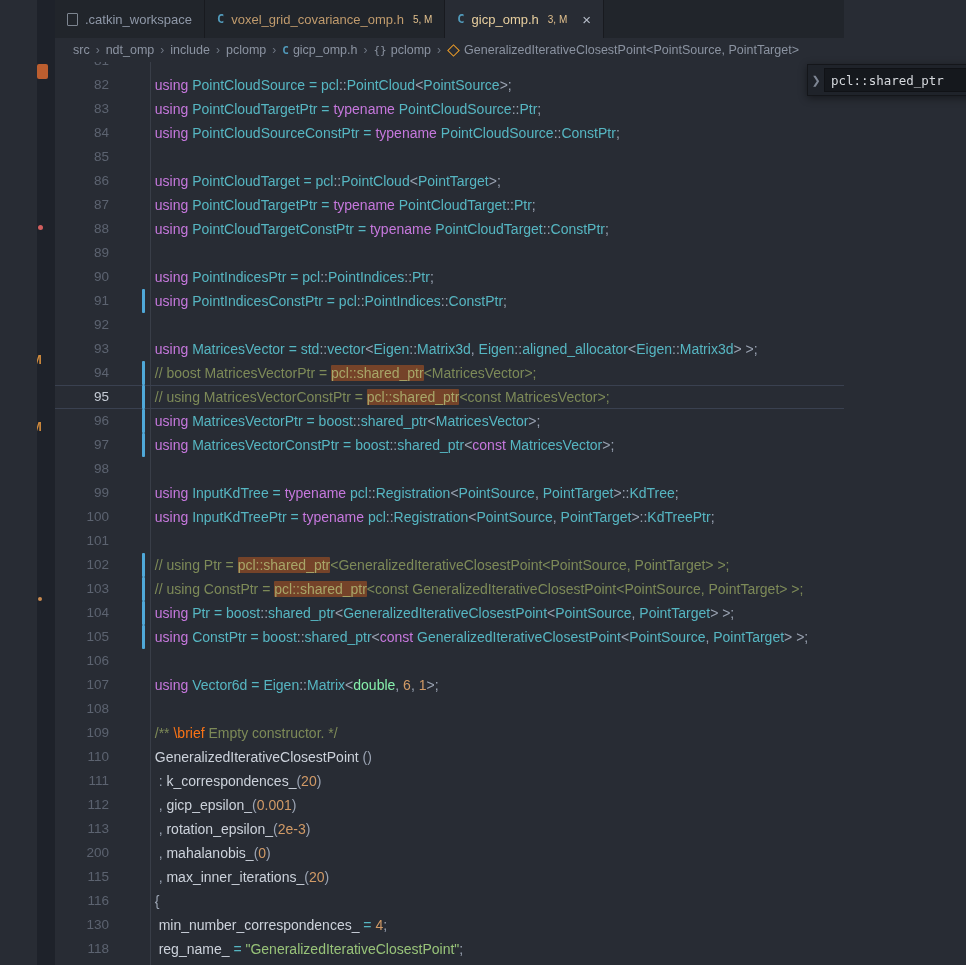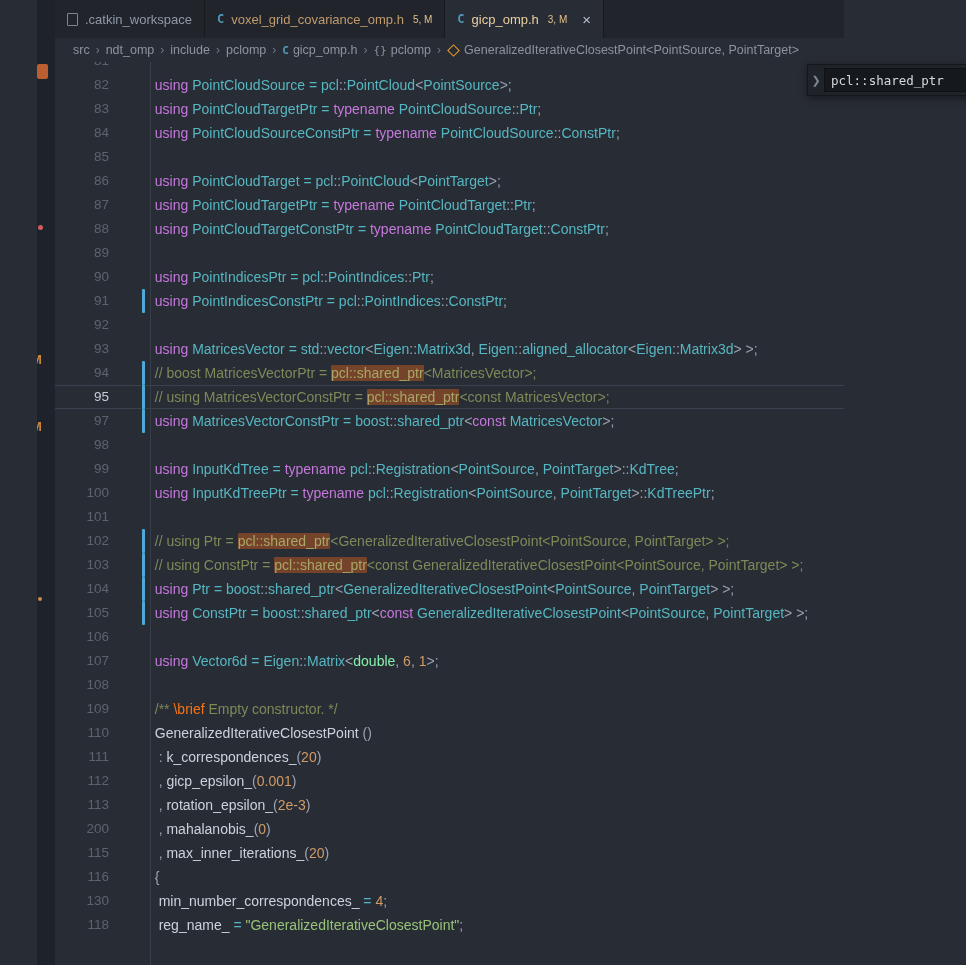--- a/index.html
+++ b/index.html
@@ -201,20 +201,27 @@
             <span class="code"><span class="tok-cm">  // boost MatricesVectorPtr = </span><span class="tok-cmh">pcl::shared_ptr</span><span class="tok-cm">&lt;MatricesVector&gt;;</span></span>
           </div>
           <div class="line cur">
             <span class="ln">95</span>
             <span class="barzone">
               <span class="bar"></span>
             </span>
             <span class="code"><span class="tok-cm">  // using MatricesVectorConstPtr = </span><span class="tok-cmh">pcl::shared_ptr</span><span class="tok-cm">&lt;const MatricesVector&gt;;</span></span>
           </div>
           <div class="line">
+            <span class="ln">96</span>
+            <span class="barzone">
+              <span class="bar"></span>
+            </span>
+            <span class="code"><span class="tok-kw">  using </span><span class="tok-ty">MatricesVectorPtr </span><span class="tok-ty">= </span><span class="tok-ty">boost</span><span class="tok-pu">::</span><span class="tok-ty">shared_ptr</span><span class="tok-pu">&lt;</span><span class="tok-ty">MatricesVector</span><span class="tok-pu">&gt;;</span></span>
+          </div>
+          <div class="line">
             <span class="ln">97</span>
             <span class="barzone">
               <span class="bar"></span>
             </span>
             <span class="code"><span class="tok-kw">  using </span><span class="tok-ty">MatricesVectorConstPtr </span><span class="tok-ty">= </span><span class="tok-ty">boost</span><span class="tok-pu">::</span><span class="tok-ty">shared_ptr</span><span class="tok-pu">&lt;</span><span class="tok-kw">const </span><span class="tok-ty">MatricesVector</span><span class="tok-pu">&gt;;</span></span>
           </div>
           <div class="line">
             <span class="ln">98</span>
             <span class="barzone"></span>
             <span class="code"></span>

